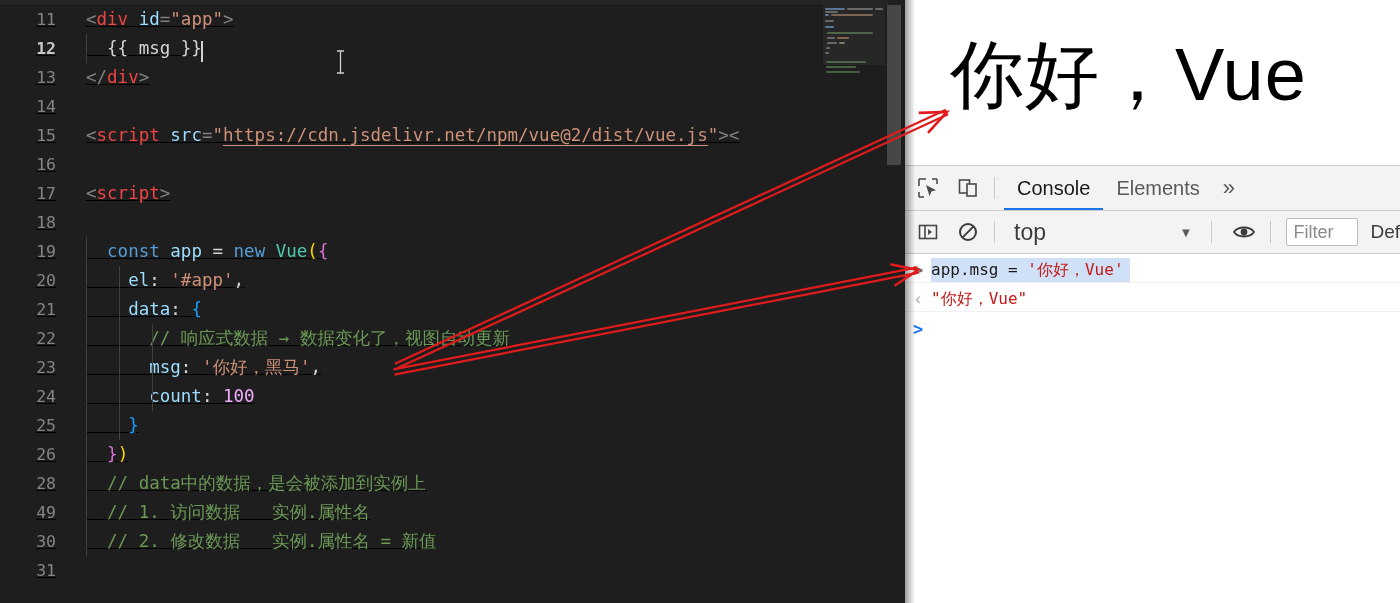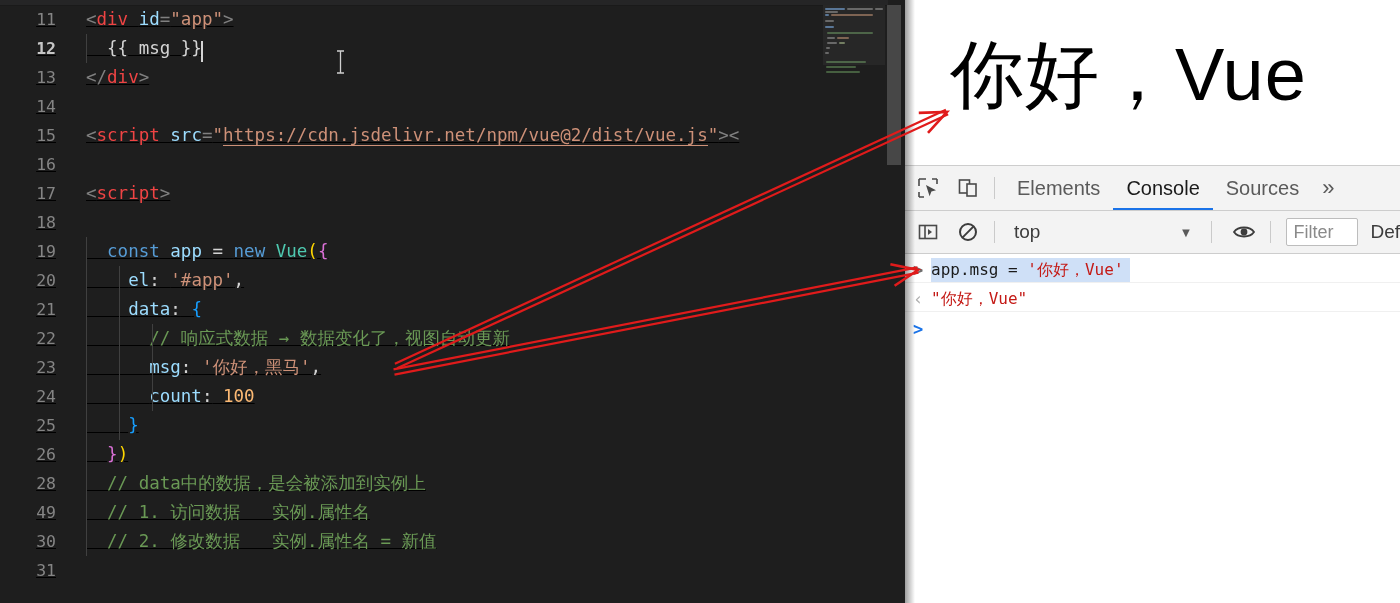--- a/index.html
+++ b/index.html
@@ -79,21 +79,21 @@
 
   
   .t-tag      { color: #ef4444; }
   .t-punc     { color: #808080; }
   .t-attr     { color: #9cdcfe; }
   .t-str      { color: #ce9178; }
   .t-key      { color: #569cd6; }
   .t-var      { color: #9cdcfe; }
   .t-cls      { color: #4ec9b0; }
   .t-op       { color: #d4d4d4; }
-  .t-num      { color: #fdba74; }
+  .t-num      { color: #f0abfc; }
   .t-com      { color: #6a9955; }
   .t-brace-y  { color: #ffd700; }
   .t-brace-p  { color: #da70d6; }
   .t-brace-b  { color: #179fff; }
   .t-plain    { color: #d4d4d4; }
   .t-link     { color: #ce9178; border-bottom: 1px solid #ce9178; }
 
   .caret {
     display: inline-block;
     width: 2px; height: 21px;
@@ -240,21 +240,21 @@
   #ctx-select {
     display: flex;
     align-items: center;
     flex: 1 1 auto;
     min-width: 0;
     height: 30px;
     padding-left: 10px;
     position: relative;
   }
   #ctx-label {
-    font-size: 19px;
+    font-size: 23px;
     color: #3c3c3c;
   }
   #ctx-caret {
     margin-left: auto;
     margin-right: 10px;
     color: #5a5a5a;
     font-size: 13px;
   }
   #filter-input {
     width: 72px;
@@ -399,23 +399,22 @@
             <path d="M9 8 L19 13.2 L14.4 14.6 L12.6 19.3 Z" fill="#4a4a4a"></path>
           </svg>
         </div>
         <div class="dt-icon-btn">
           <svg width="22" height="22" viewBox="0 0 22 22">
             <rect x="2.5" y="3" width="10" height="13" stroke="#4a4a4a" stroke-width="1.6" fill="none"></rect>
             <rect x="10" y="7" width="9" height="12" stroke="#4a4a4a" stroke-width="1.6" fill="#f3f3f3"></rect>
           </svg>
         </div>
         <div class="dt-sep"></div>
+        <div class="dt-tab selected">Console</div>
         <div class="dt-tab">Elements</div>
-        <div class="dt-tab selected">Console</div>
-        <div class="dt-tab">Sources</div>
         <div id="dt-overflow">»</div>
       </div>
 
       <div id="dt-filterbar">
         <div class="dt-icon-btn">
           <svg width="22" height="22" viewBox="0 0 22 22">
             <rect x="2.5" y="4.5" width="17" height="13" stroke="#4a4a4a" stroke-width="1.6" fill="none"></rect>
             <line x1="8" y1="4.5" x2="8" y2="17.5" stroke="#4a4a4a" stroke-width="1.6"></line>
             <path d="M11 8 L15 11 L11 14 Z" fill="#4a4a4a"></path>
           </svg>

